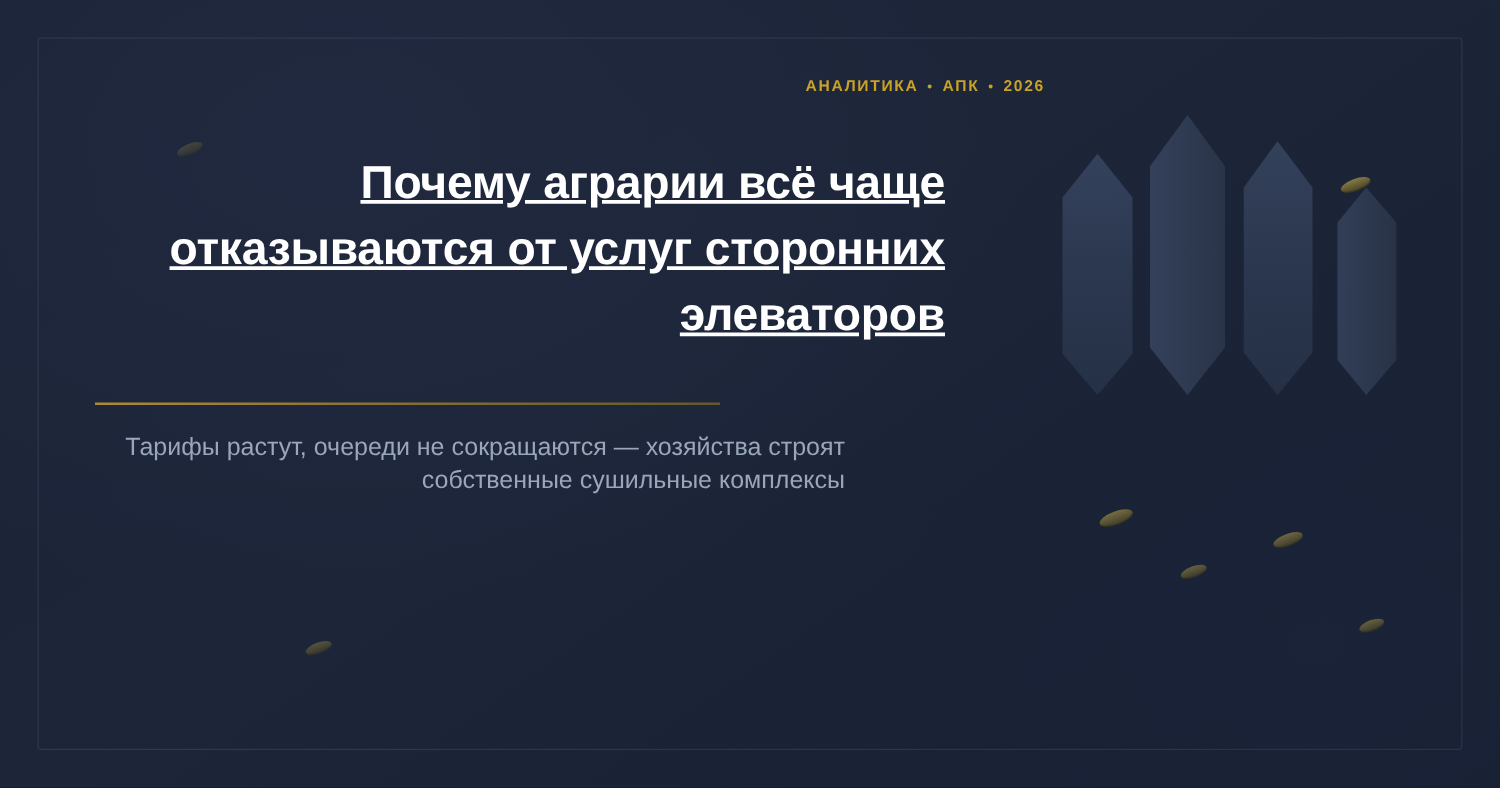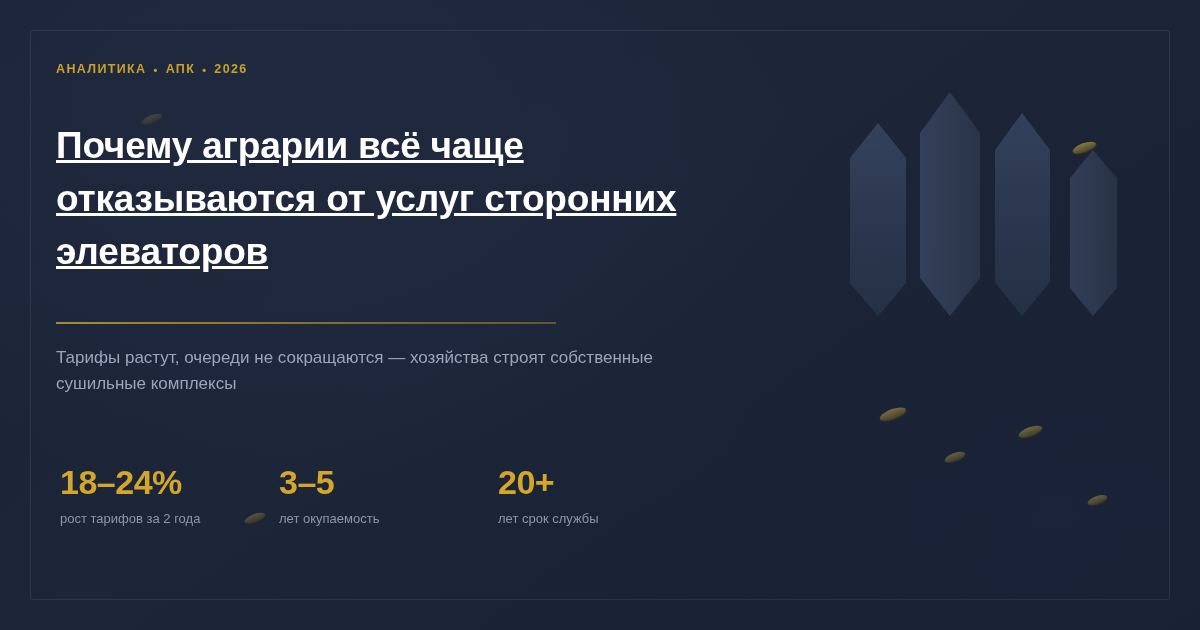--- a/index.html
+++ b/index.html
@@ -42,22 +42,23 @@
     left:30px; top:30px;
     width:1140px; height:570px;
     border:1px solid rgba(125,145,178,.17);
     border-radius:3px;
     pointer-events:none;
   }
 
   
   .content {
     position:absolute;
-    left:56px; top:62px;
+    left:76px; top:62px;
     width:760px;
+    text-align:right;
   }
 
   .eyebrow {
     font-size:12.5px;
     font-weight:bold;
     letter-spacing:1.35px;
     color:#c9a227;
     white-space:nowrap;
   }
   .eyebrow .dot {
@@ -80,21 +81,21 @@
 
   .divider {
     margin-top:44px;
     width:500px; height:2px;
     background:linear-gradient(90deg, #b89235 0%, #8a7331 55%, #6b5c2c 100%);
     opacity:.92;
   }
 
   .subtitle {
     margin-top:21px;
-    font-size:17px;
+    font-size:20px;
     line-height:26px;
     color:#9aa6ba;
     max-width:600px;
   }
 
   .stats {
     position:absolute;
     left:60px; top:462px;
     display:flex;
   }
@@ -157,28 +158,14 @@
       <span>АНАЛИТИКА</span><span class="dot">•</span><span>АПК</span><span class="dot">•</span><span>2026</span>
     </div>
 
     <h1 class="headline">Почему аграрии всё чаще отказываются от услуг сторонних элеваторов</h1>
 
     <div class="divider"></div>
 
     <p class="subtitle">Тарифы растут, очереди не сокращаются — хозяйства строят собственные сушильные комплексы</p>
   </div>
 
-  <div class="stats">
-    <div class="stat">
-      <div class="stat-value">18–24%</div>
-      <div class="stat-label">рост тарифов за 2 года</div>
-    </div>
-    <div class="stat">
-      <div class="stat-value">3–5</div>
-      <div class="stat-label">лет окупаемость</div>
-    </div>
-    <div class="stat">
-      <div class="stat-value">20+</div>
-      <div class="stat-label">лет срок службы</div>
-    </div>
-  </div>
 
 </div>
 
 </body></html>

